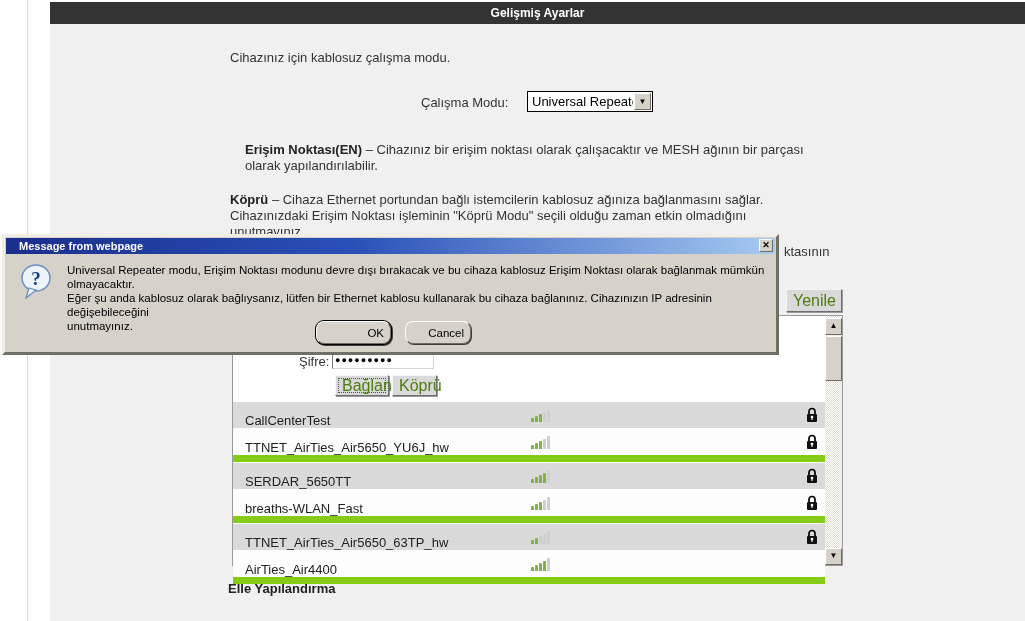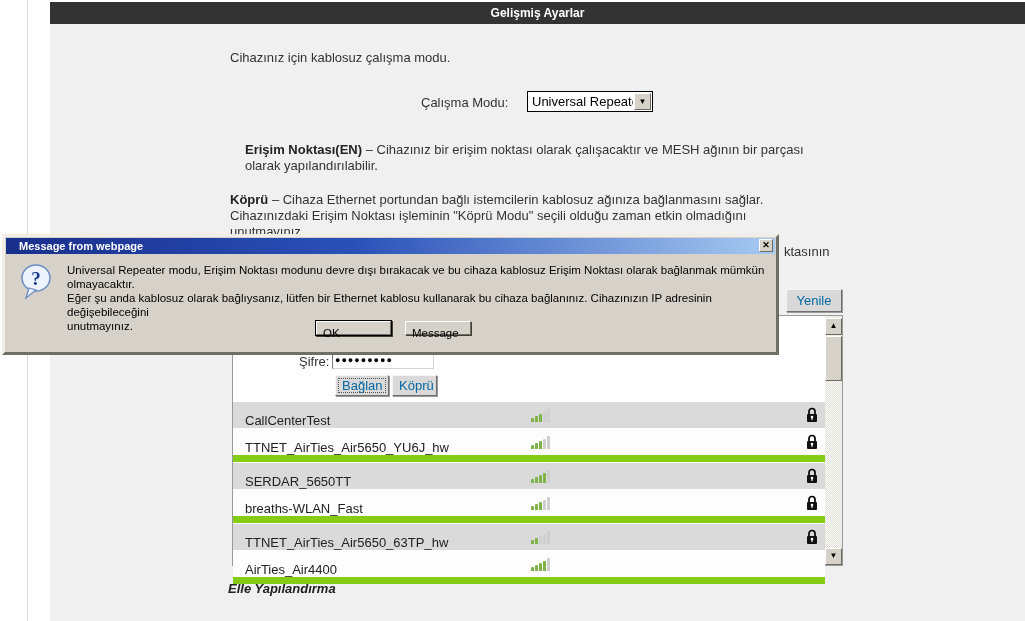--- a/index.html
+++ b/index.html
@@ -22,21 +22,21 @@
     font-size:8px;line-height:15px;text-align:center;color:#000;box-sizing:border-box;}
 
   .para{position:absolute;font-size:13px;color:#333;line-height:16px;}
   .para b{color:#222;}
   .p1{left:230px;top:142px;width:568px;margin-left:15px;}
   .p2{left:230px;top:192px;width:584px;}
   .fragment{position:absolute;left:784px;top:244px;font-size:13px;color:#333;}
 
   .btn3d{background:#d9d9d9;border-top:1px solid #f6f6f6;border-left:1px solid #f6f6f6;
     border-right:1px solid #6f6f6f;border-bottom:1px solid #6f6f6f;box-shadow:1px 1px 0 #9a9a9a;
-    font-size:13px;color:#0369a1;text-align:center;box-sizing:border-box;font-family:"Liberation Sans",sans-serif;}
+    font-size:16px;color:#4d7c0f;text-align:center;box-sizing:border-box;font-family:"Liberation Sans",sans-serif;}
   .refresh{position:absolute;left:786px;top:289px;width:56px;height:23px;line-height:20px;}
 
   
   .list{position:absolute;left:232px;top:315px;width:611px;height:251px;background:#fff;
     border:1px solid #9a9a9a;box-sizing:border-box;}
   .pwd-label{position:absolute;left:66px;top:38px;font-size:13px;color:#333;}
   .pwd-input{position:absolute;left:99px;top:36px;width:102px;height:17px;background:#fff;
     border-top:1px solid #7a7a7a;border-left:1px solid #7a7a7a;border-right:1px solid #d4d4d4;border-bottom:1px solid #d4d4d4;
     font-size:9px;letter-spacing:1px;line-height:15px;padding-left:2px;box-sizing:border-box;color:#000;overflow:hidden;}
   .connect-btn{position:absolute;left:102px;top:59px;width:54px;height:21px;line-height:18px;outline:1px dotted #555;outline-offset:-4px;}
@@ -57,38 +57,38 @@
   
   .sbar{position:absolute;right:0;top:0;width:17px;height:249px;
     background:conic-gradient(#ffffff 25%,#e0ddd5 0 50%,#ffffff 0 75%,#e0ddd5 0) 0 0/2px 2px;}
   .sbtn{position:absolute;left:0;width:17px;height:17px;background:#d6d2ca;
     border-top:1px solid #fff;border-left:1px solid #fff;border-right:1px solid #6e6c62;border-bottom:1px solid #6e6c62;
     box-sizing:border-box;font-size:8px;line-height:14px;text-align:center;color:#000;}
   .sb-up{top:2px;} .sb-down{top:232px;}
   .sthumb{position:absolute;left:0;top:20px;width:17px;height:45px;background:#d6d2ca;
     border-top:1px solid #fff;border-left:1px solid #fff;border-right:1px solid #6e6c62;border-bottom:1px solid #6e6c62;box-sizing:border-box;}
 
-  .manual{position:absolute;left:228px;top:581px;font-size:13px;font-weight:bold;color:#222;font-style:italic;}
+  .manual{position:absolute;left:228px;top:581px;font-size:13px;font-weight:bold;color:#222;}
 
   
   .dialog{position:absolute;left:2px;top:234px;width:777px;height:121px;background:#d6d2ca;z-index:10;
     border-top:3px solid #f0eee6;border-left:3px solid #f0eee6;border-right:3px solid #716f64;border-bottom:3px solid #716f64;
     box-sizing:border-box;}
   .dlg-title{position:relative;height:16px;margin:1px;
     background:linear-gradient(90deg,#1a2f8c 0%,#2a50b8 45%,#a6caf0 100%);
     color:#fff;font-weight:bold;font-size:11px;line-height:16px;padding-left:13px;box-sizing:border-box;}
   .dlg-close{position:absolute;right:2px;top:1px;width:14px;height:13px;background:#d6d2ca;
     border-top:1px solid #fff;border-left:1px solid #fff;border-right:1px solid #6e6c62;border-bottom:1px solid #6e6c62;
     box-sizing:border-box;color:#000;font-size:9px;font-weight:bold;line-height:11px;text-align:center;}
   .dlg-icon{position:absolute;left:14px;top:26px;}
   .dlg-msg{position:absolute;left:62px;top:26px;width:706px;font-size:11.5px;line-height:14px;color:#000;}
-  .dlg-btn{position:absolute;top:84px;height:14px;background:#d6d2ca;font-size:11.5px;color:#000;text-align:left;
+  .dlg-btn{position:absolute;top:84px;height:23px;background:#d6d2ca;font-size:11.5px;color:#000;text-align:right;
     line-height:21px;box-sizing:border-box;
     border-top:1px solid #fff;border-left:1px solid #fff;border-right:1px solid #6e6c62;border-bottom:1px solid #6e6c62;
-    box-shadow:1px 1px 0 #403f38;}
+    box-shadow:1px 1px 0 #403f38;border-radius:8px;}
   .dlg-ok{left:311px;width:75px;box-shadow:0 0 0 1px #000,1px 1px 0 1px #403f38;}
   .dlg-cancel{left:400px;width:66px;}
 </style>
 </head>
 <body>
 
 <div id="screen">
 
   <div class="left-vline"></div>
   <div class="content"></div>
@@ -234,16 +234,16 @@
         <path d="M10 25 L7 35 L17 27 Z" fill="#eef4fd" stroke="#6b8cc4" stroke-width="1.3"></path>
         <text x="17" y="22" text-anchor="middle" font-family="Liberation Serif,serif" font-size="19" font-weight="bold" fill="#1b3c8c">?</text>
       </svg>
     </span>
     <div class="dlg-msg">
       <div>Universal Repeater modu, Erişim Noktası modunu devre dışı bırakacak ve bu cihaza kablosuz Erişim Noktası olarak bağlanmak mümkün olmayacaktır.</div>
       <div>Eğer şu anda kablosuz olarak bağlıysanız, lütfen bir Ethernet kablosu kullanarak bu cihaza bağlanınız. Cihazınızın IP adresinin değişebileceğini</div>
       <div>unutmayınız.</div>
     </div>
     <button class="dlg-btn dlg-ok">OK</button>
-    <button class="dlg-btn dlg-cancel">Message</button>
+    <button class="dlg-btn dlg-cancel">Cancel</button>
   </div>
 
 </div>
 
 </body></html>

